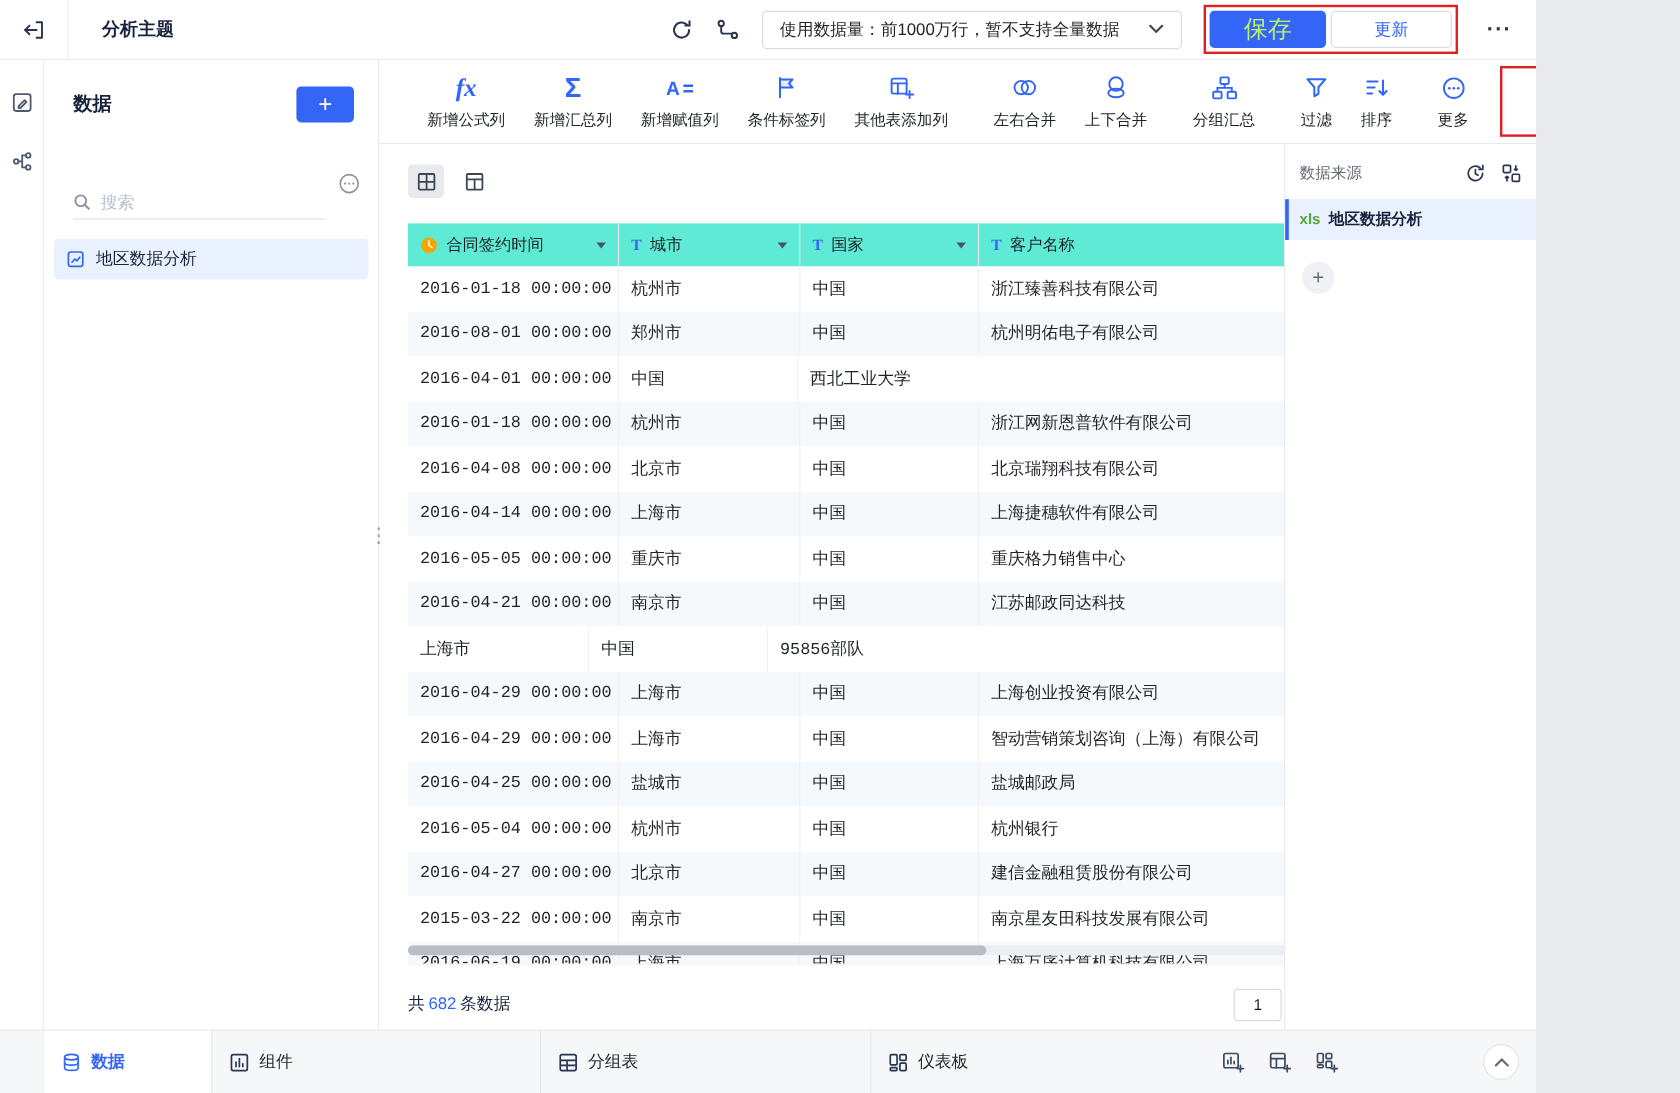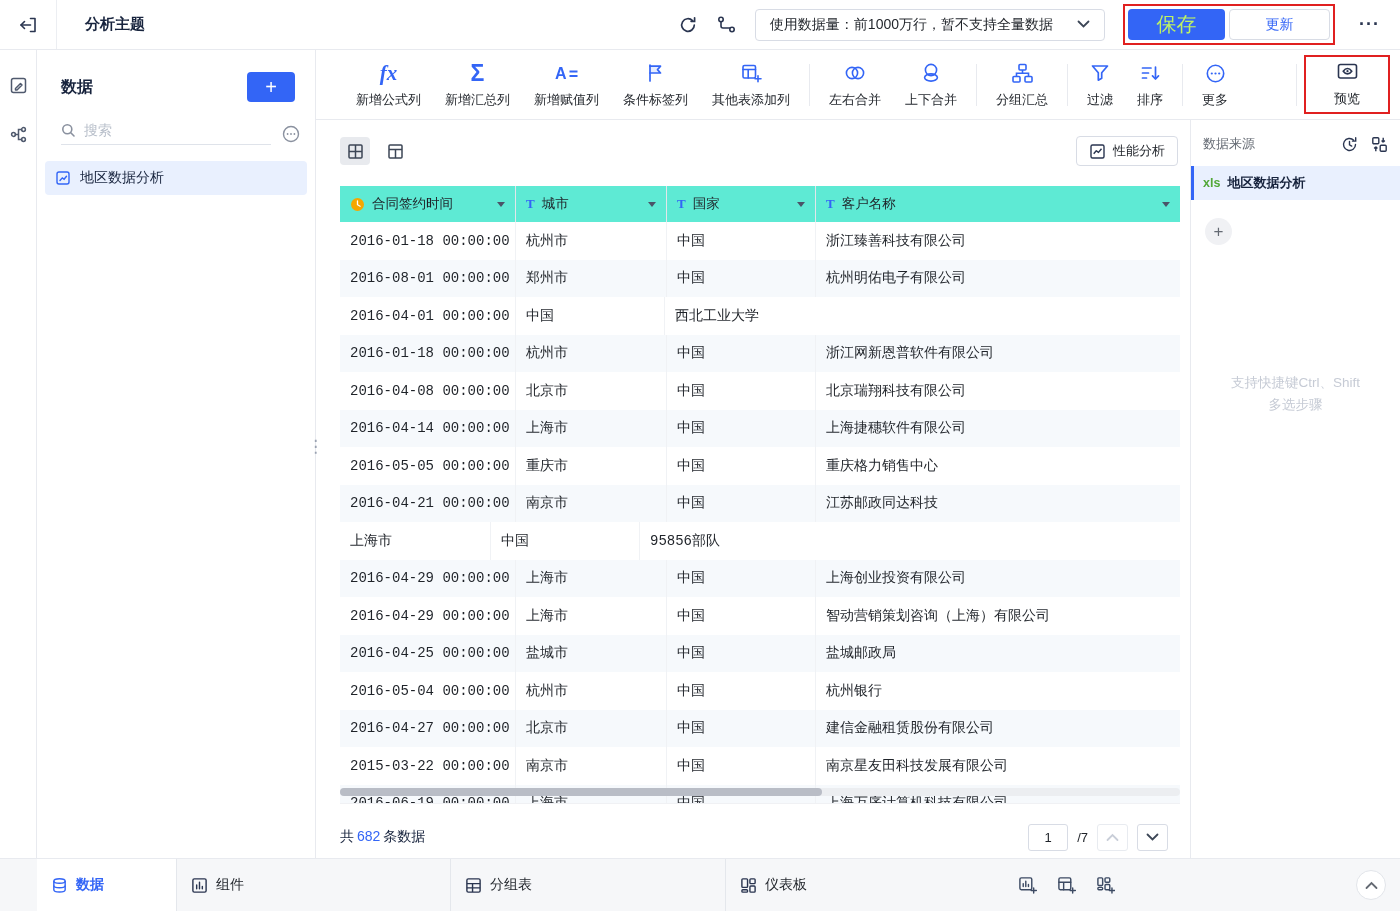--- a/index.html
+++ b/index.html
@@ -1,19 +1,19 @@
 <!DOCTYPE html>
 <html><head>
 <meta charset="utf-8">
 <style>
   * { margin:0; padding:0; box-sizing:border-box; }
   html,body { background:#e9eaee; }
   body { font-family:"Liberation Sans","DejaVu Sans",sans-serif; }
   svg { display:block; }
-  #app { position:relative; width:1400px; height:911px; background:#fff; color:#1f2329; font-size:14px; overflow:hidden; }
+  #app { position:relative; width:1280px; height:911px; background:#fff; color:#1f2329; font-size:14px; overflow:hidden; }
 
   
   .header { position:absolute; top:0; left:0; width:100%; height:50px; background:#fff; border-bottom:1px solid #e8eaef; display:flex; align-items:center; z-index:5; }
   .exit-btn { width:57px; height:100%; display:flex; align-items:center; justify-content:center; border-right:1px solid #eceef2; cursor:pointer; }
   .header-title { margin-left:28px; font-size:15px; font-weight:bold; color:#17233d; }
   .header-right { margin-left:auto; display:flex; align-items:center; gap:18px; padding-right:14px; }
   .icon-btn { display:flex; align-items:center; justify-content:center; cursor:pointer; }
   .usage-select { height:32px; border:1px solid #d8dce5; border-radius:4px; display:flex; align-items:center; padding:0 14px; gap:24px; color:#1f2329; font-size:14px; cursor:pointer; background:#fff; }
   .annotation-box { border:2px solid #e02020; padding:3px; display:flex; gap:4px; align-items:center; }
   .save-btn { width:97px; height:31px; background:#3365f6; color:#bef264; border:none; border-radius:4px; font-size:20px; display:flex; align-items:center; justify-content:center; cursor:pointer; }
@@ -22,21 +22,21 @@
 
   
   .left-strip { position:absolute; top:50px; left:0; width:37px; bottom:53px; background:#fff; border-right:1px solid #e8eaef; display:flex; flex-direction:column; align-items:center; padding-top:26px; gap:30px; z-index:4; }
 
   
   .left-panel { position:absolute; top:50px; left:37px; width:279px; bottom:53px; background:#fff; border-right:1px solid #e8eaef; z-index:4; }
   .lp-header { display:flex; align-items:center; justify-content:space-between; padding:22px 20px 0 24px; }
   .lp-title { font-size:16px; font-weight:bold; color:#17233d; }
   .lp-add { width:48px; height:30px; background:#3365f6; border:none; border-radius:4px; color:#fff; font-size:20px; line-height:1; display:flex; align-items:center; justify-content:center; cursor:pointer; }
   .lp-search { display:flex; align-items:center; margin:20px 14px 0 24px; gap:10px; }
-  .lp-search-line { flex:1; display:flex; align-items:center; gap:8px; border-bottom:1px solid #dfe3ea; padding-bottom:6px; }
+  .lp-search-line { flex:1; display:flex; align-items:center; gap:8px; border-bottom:1px solid #dfe3ea; padding-bottom:6px;margin-top:38px; }
   .lp-search-input { flex:1; border:none; outline:none; font-size:14px; color:#1f2329; font-family:inherit; }
   .lp-search-input::placeholder { color:#b8bfca; }
   .lp-item { margin:16px 8px 0; height:34px; background:#e9f0fe; border-radius:4px; display:flex; align-items:center; padding:0 10px; gap:9px; cursor:pointer; }
   .lp-item-label { font-size:14px; color:#17233d; }
   .resize-handle { position:absolute; left:307px; top:442px; color:#9aa2b1; font-size:17px; line-height:9px; z-index:6; cursor:col-resize; }
 
   
   .toolbar { position:absolute; top:50px; left:316px; right:0; height:70px; background:#fff; border-bottom:1px solid #e8eaef; display:flex; align-items:center; padding:0 10px 0 28px; z-index:3; }
   .tb-item { display:flex; flex-direction:column; align-items:center; gap:5px; padding:0 12px; cursor:pointer; }
   .tb-icon { height:26px; display:flex; align-items:center; justify-content:center; color:#3365f6; }
@@ -549,24 +549,20 @@
               <path d="M12.2 1.8v4.4M12.2 6.2l-1.6-1.6M12.2 6.2l1.6-1.6M4.8 15.2v-4.4M4.8 10.8l-1.6 1.6M4.8 10.8l1.6 1.6"></path>
             </svg>
         </span>
       </span>
     </div>
     <div class="rp-source">
       <span class="xls-badge">xls</span>
       <span class="rp-source-label">地区数据分析</span>
     </div>
     <button class="rp-add">+</button>
-    <div class="rp-hint">
-      <div>支持快捷键Ctrl、Shift</div>
-      <div>多选步骤</div>
-    </div>
   </div>
 
   <div class="bottom-bar">
     <div class="bb-seg" style="margin-left:37px;">
       <div class="bb-tab active" style="width:139px;">
         <span>
           <svg width="17" height="17" viewBox="0 0 18 18" fill="none" stroke="#3365f6" stroke-width="1.5">
               <ellipse cx="9" cy="4.2" rx="6" ry="2.4"></ellipse>
               <path d="M3 4.2v9.3c0 1.35 2.7 2.4 6 2.4s6-1.05 6-2.4V4.2"></path>
               <path d="M3 8.9c0 1.35 2.7 2.4 6 2.4s6-1.05 6-2.4"></path>

